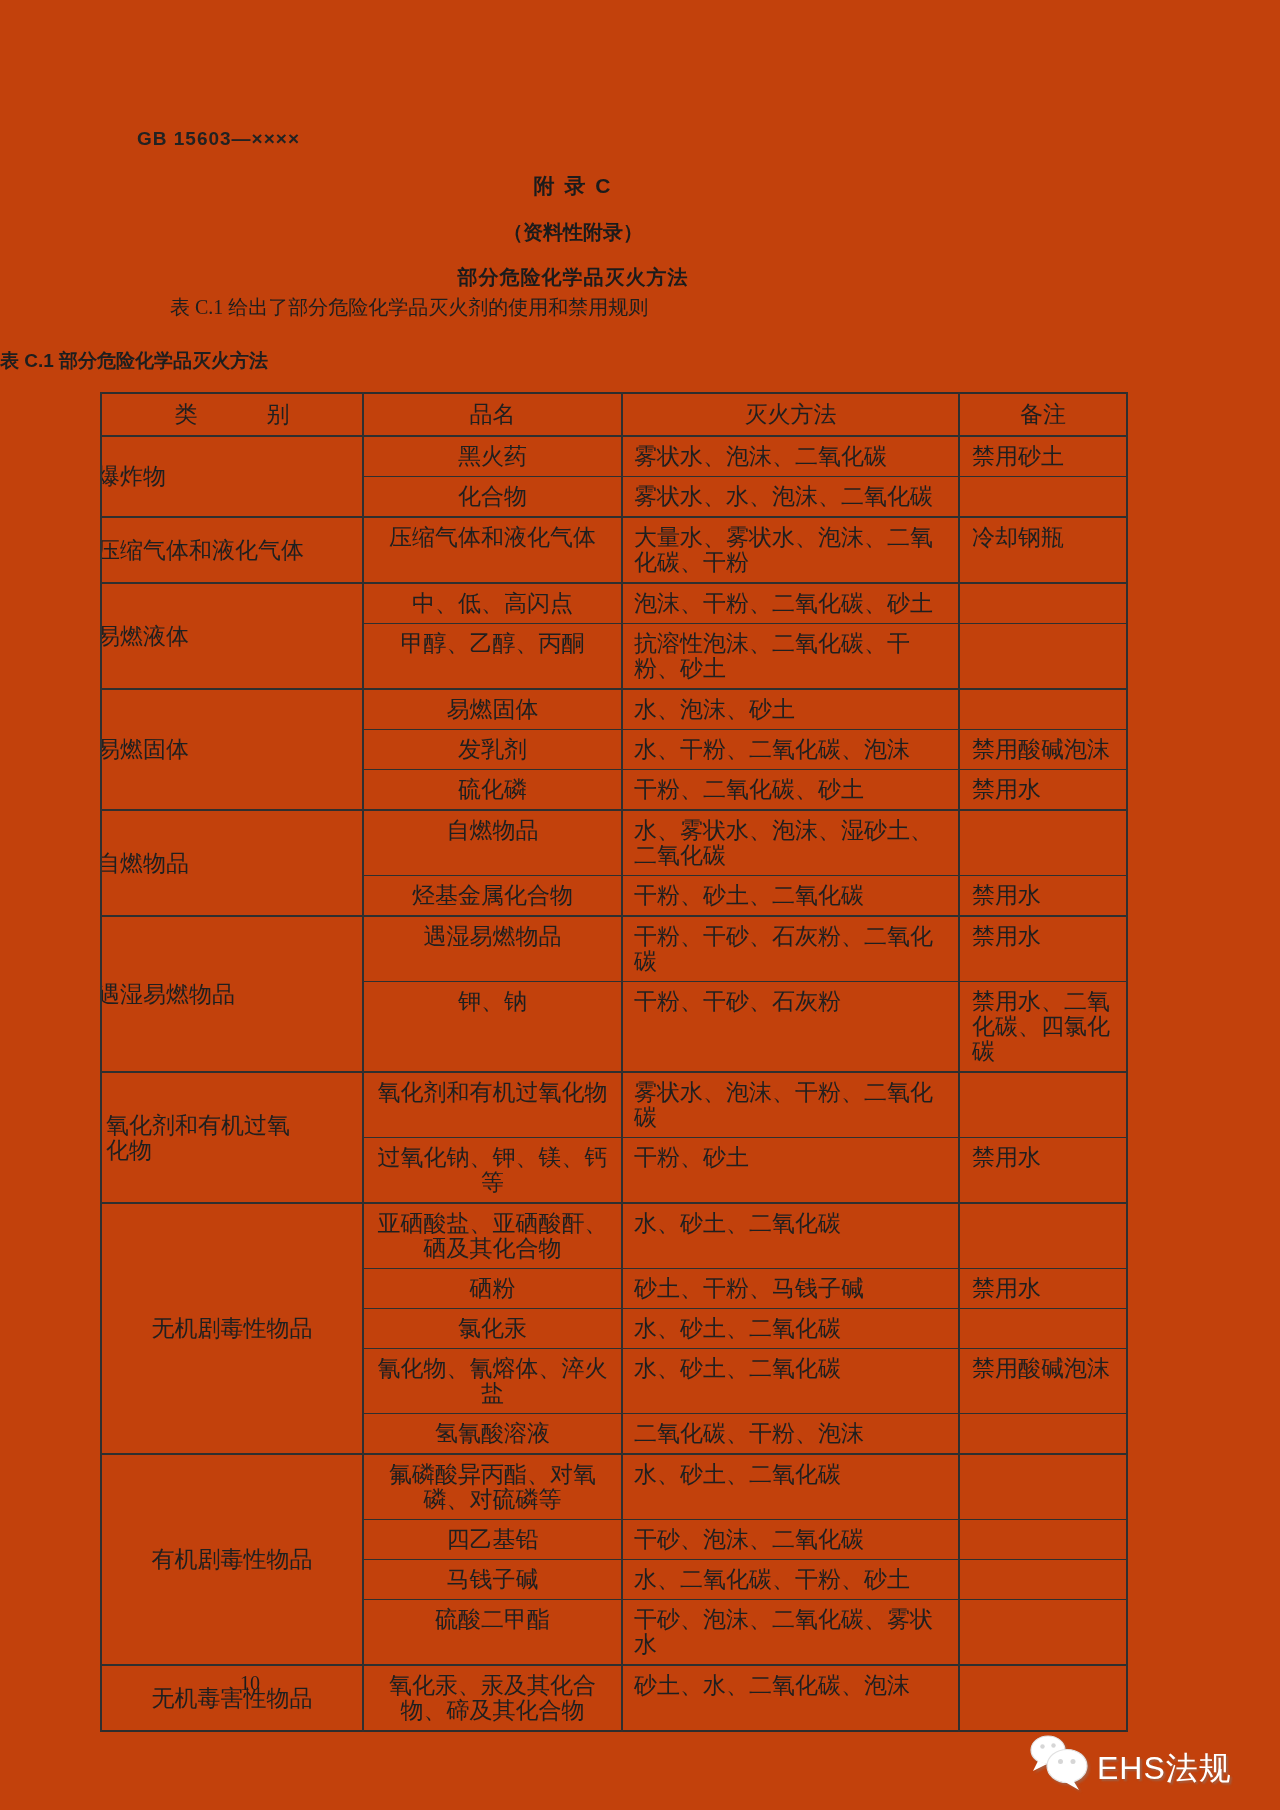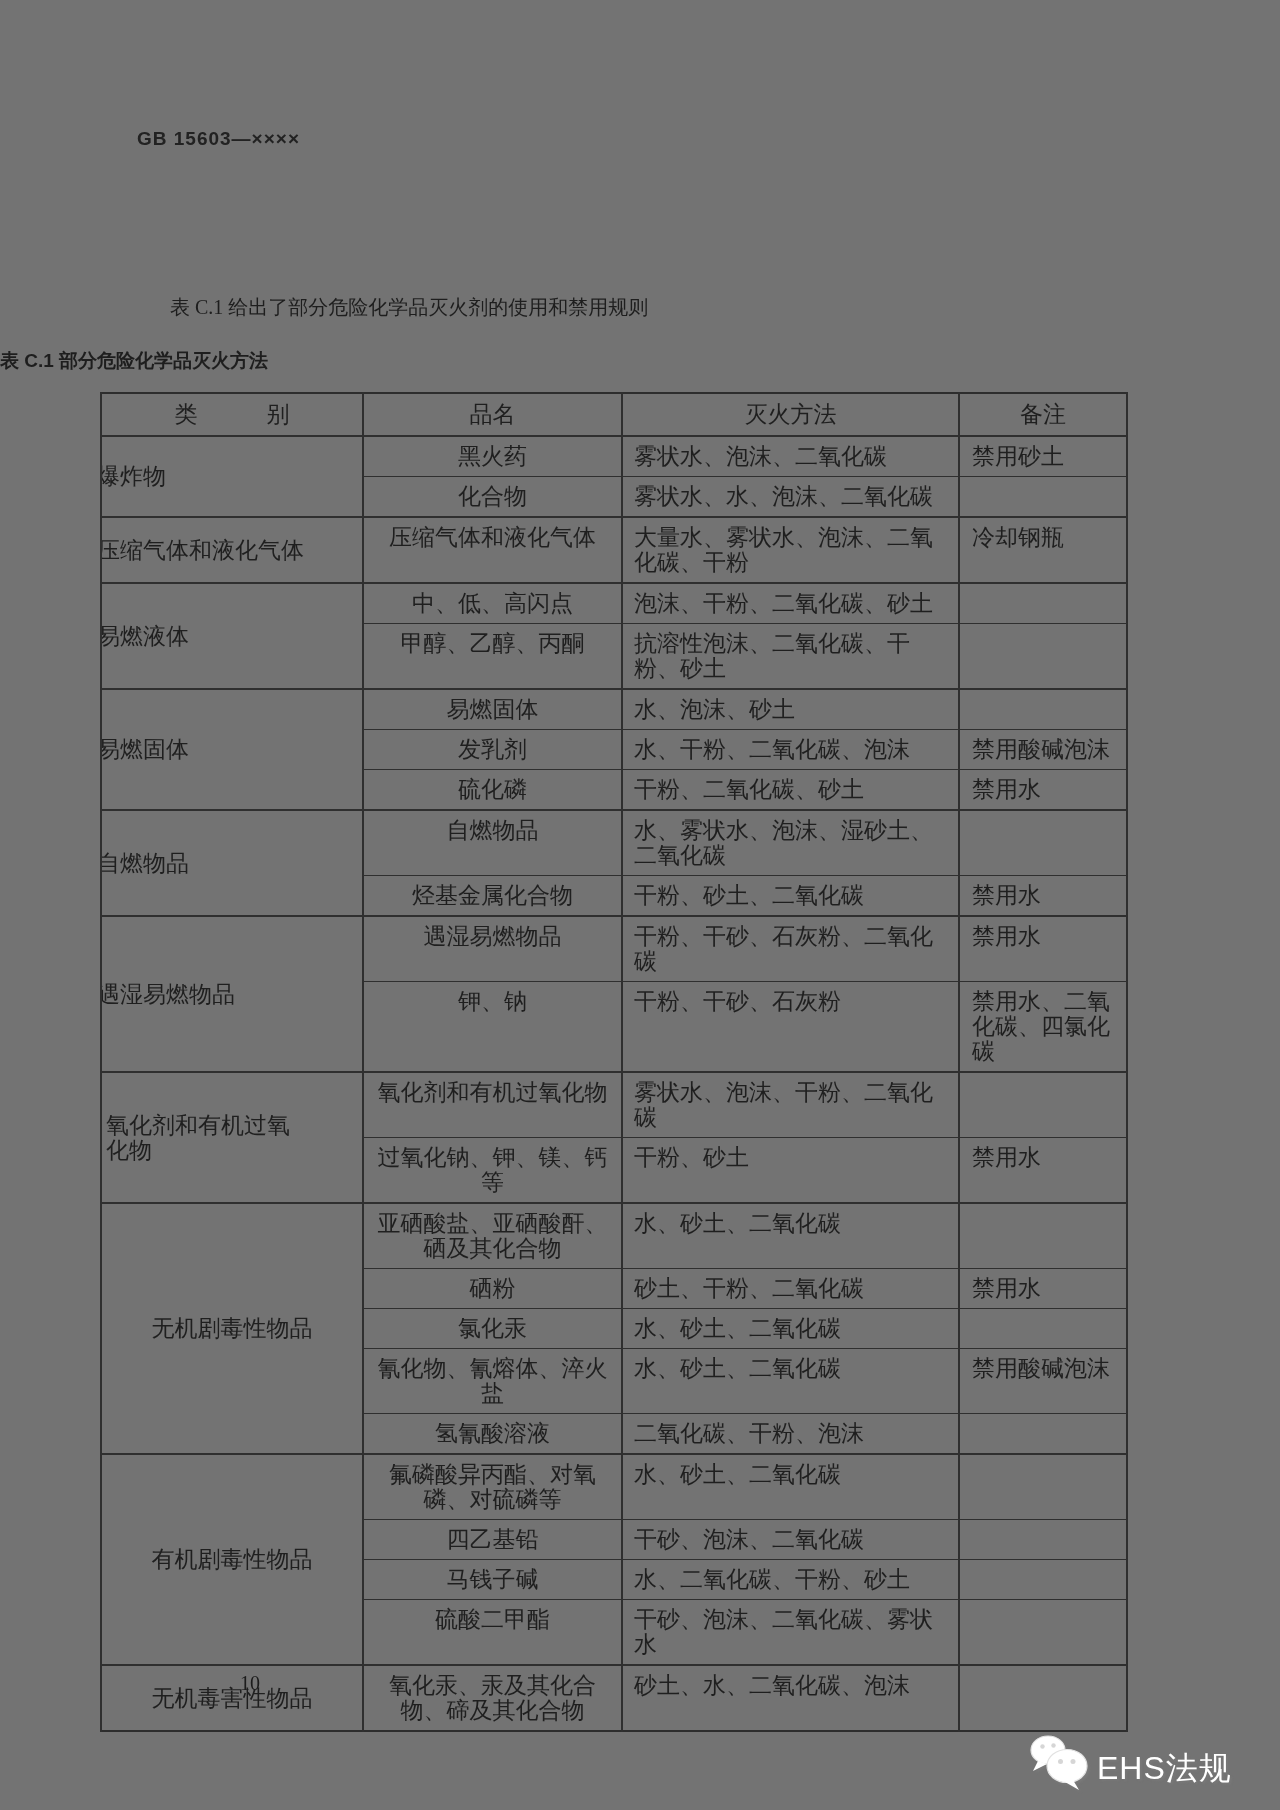--- a/index.html
+++ b/index.html
@@ -1,18 +1,18 @@
 <!DOCTYPE html>
 <html><head>
 <meta charset="utf-8">
 <style>
   html,body { margin:0; padding:0; background:#ffffff; }
   .page {
     position:relative; width:1280px; height:1810px;
-    background:#737373; overflow:hidden;
+    background:#c2410c; overflow:hidden;
     font-family:"Liberation Serif", serif; color:#1e1e1e;
   }
   .doc-code {
     position:absolute; left:137px; top:128px;
     font-family:"Liberation Sans", sans-serif;
     font-weight:bold; font-size:19px; letter-spacing:1px; color:#222;
   }
   .headings {
     position:absolute; left:0; top:172px; width:1146px; text-align:center;
     font-family:"Liberation Sans", sans-serif; font-weight:bold; color:#1b1b1b;
@@ -68,20 +68,25 @@
     white-space:nowrap;
   }
 </style>
 </head>
 <body>
 
 <div class="page">
 
   <div class="doc-code">GB 15603—××××</div>
 
+  <div class="headings">
+    <div class="h-appendix">附 录 C</div>
+    <div class="h-type">（资料性附录）</div>
+    <div class="h-subject">部分危险化学品灭火方法</div>
+  </div>
 
   <div class="intro">表 C.1 给出了部分危险化学品灭火剂的使用和禁用规则</div>
 
   <div class="caption">表 C.1 部分危险化学品灭火方法</div>
 
   <table class="fire">
     <colgroup>
       <col style="width:262px">
         <col style="width:259px">
         <col style="width:337px">
@@ -186,21 +191,21 @@
           <td class="note">禁用水</td>
         </tr>
         <tr class="group-first">
           <td rowspan="5" class="cat"><span class="cat-text">无机剧毒性物品</span></td>
           <td class="name">亚硒酸盐、亚硒酸酐、硒及其化合物</td>
           <td class="method">水、砂土、二氧化碳</td>
           <td class="note"></td>
         </tr>
         <tr>
           <td class="name">硒粉</td>
-          <td class="method">砂土、干粉、二氧化碳</td>
+          <td class="method">砂土、干粉、马钱子碱</td>
           <td class="note">禁用水</td>
         </tr>
         <tr>
           <td class="name">氯化汞</td>
           <td class="method">水、砂土、二氧化碳</td>
           <td class="note"></td>
         </tr>
         <tr>
           <td class="name">氰化物、氰熔体、淬火盐</td>
           <td class="method">水、砂土、二氧化碳</td>

